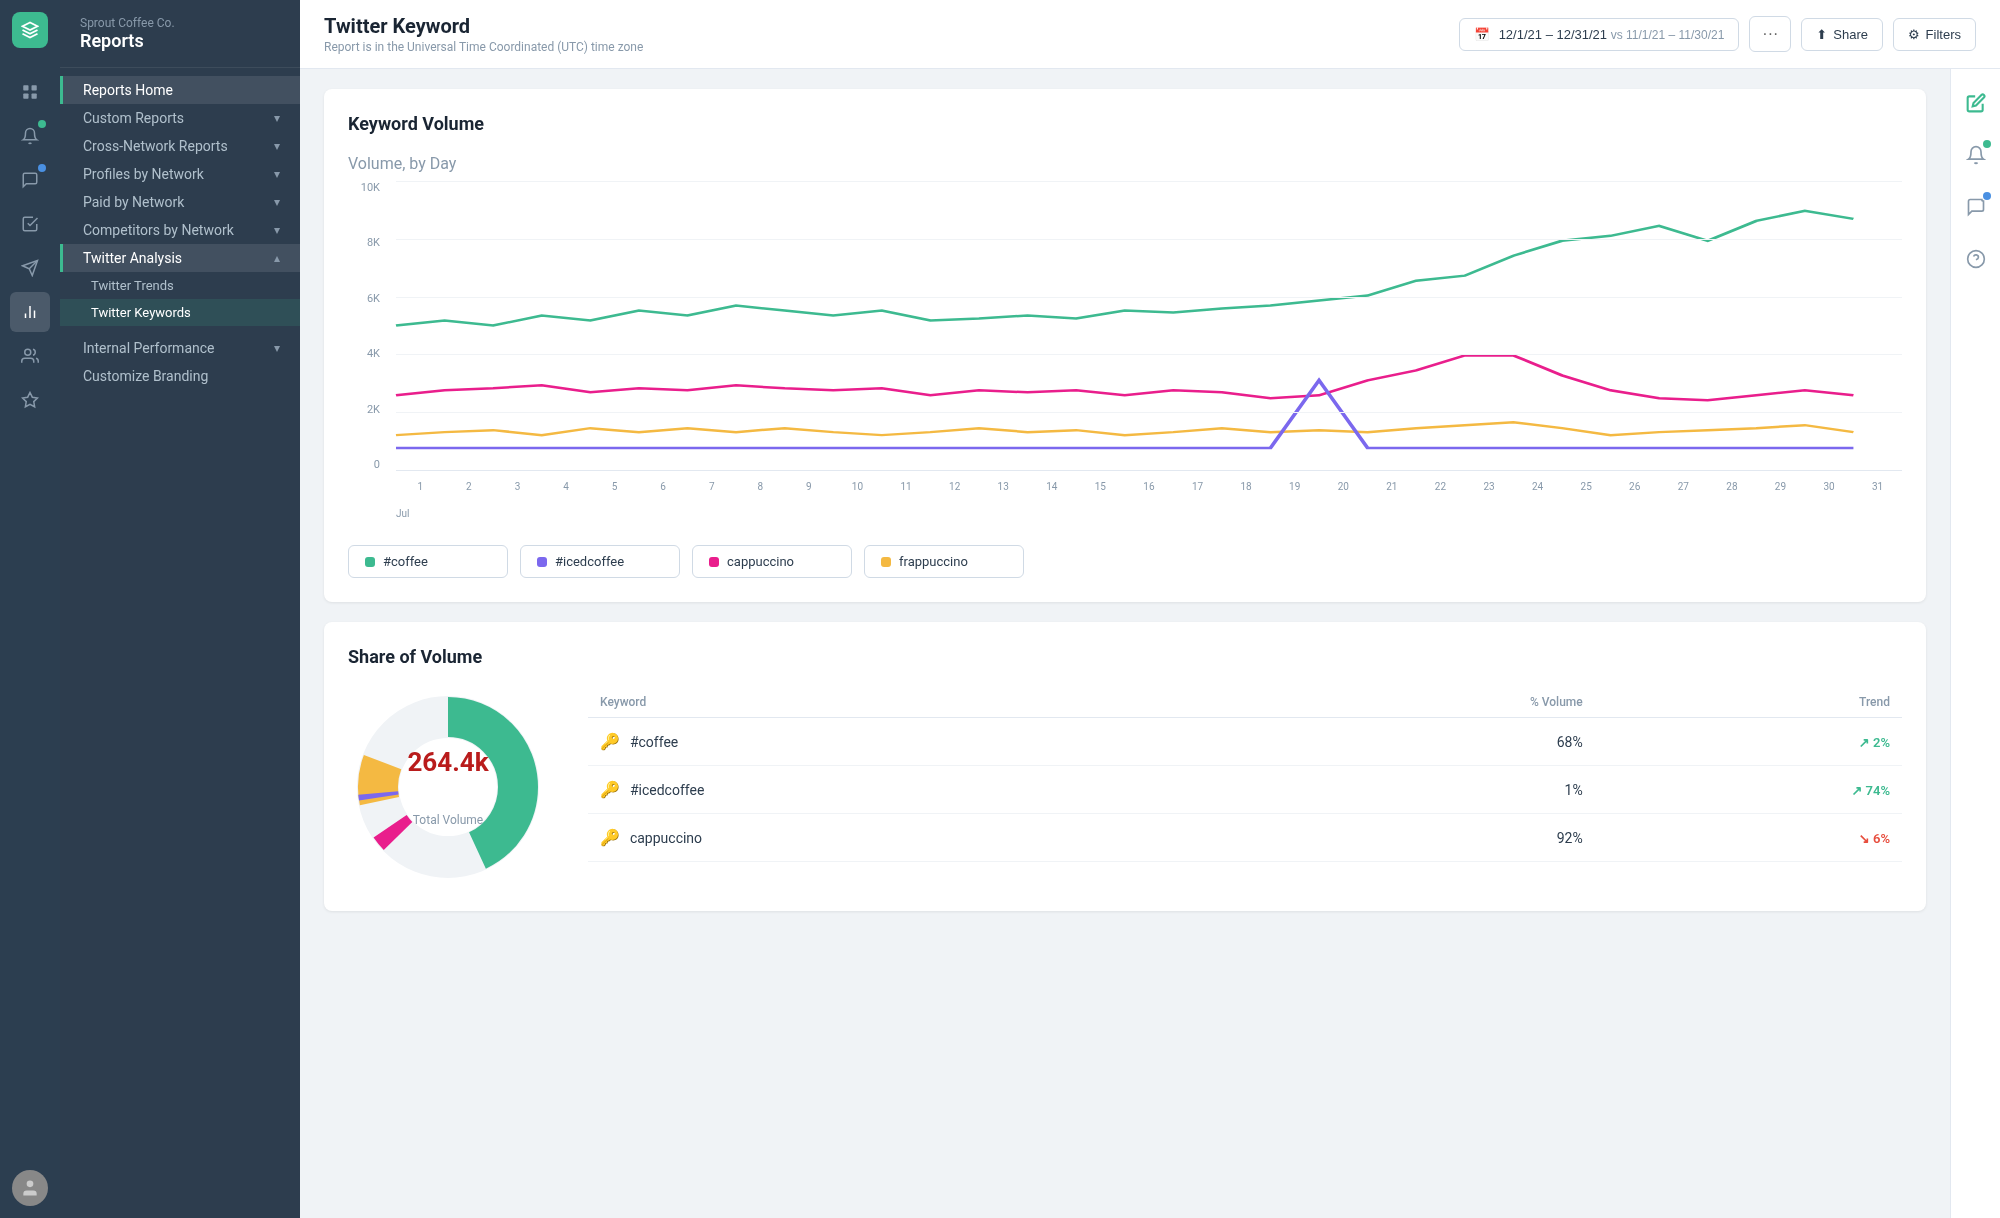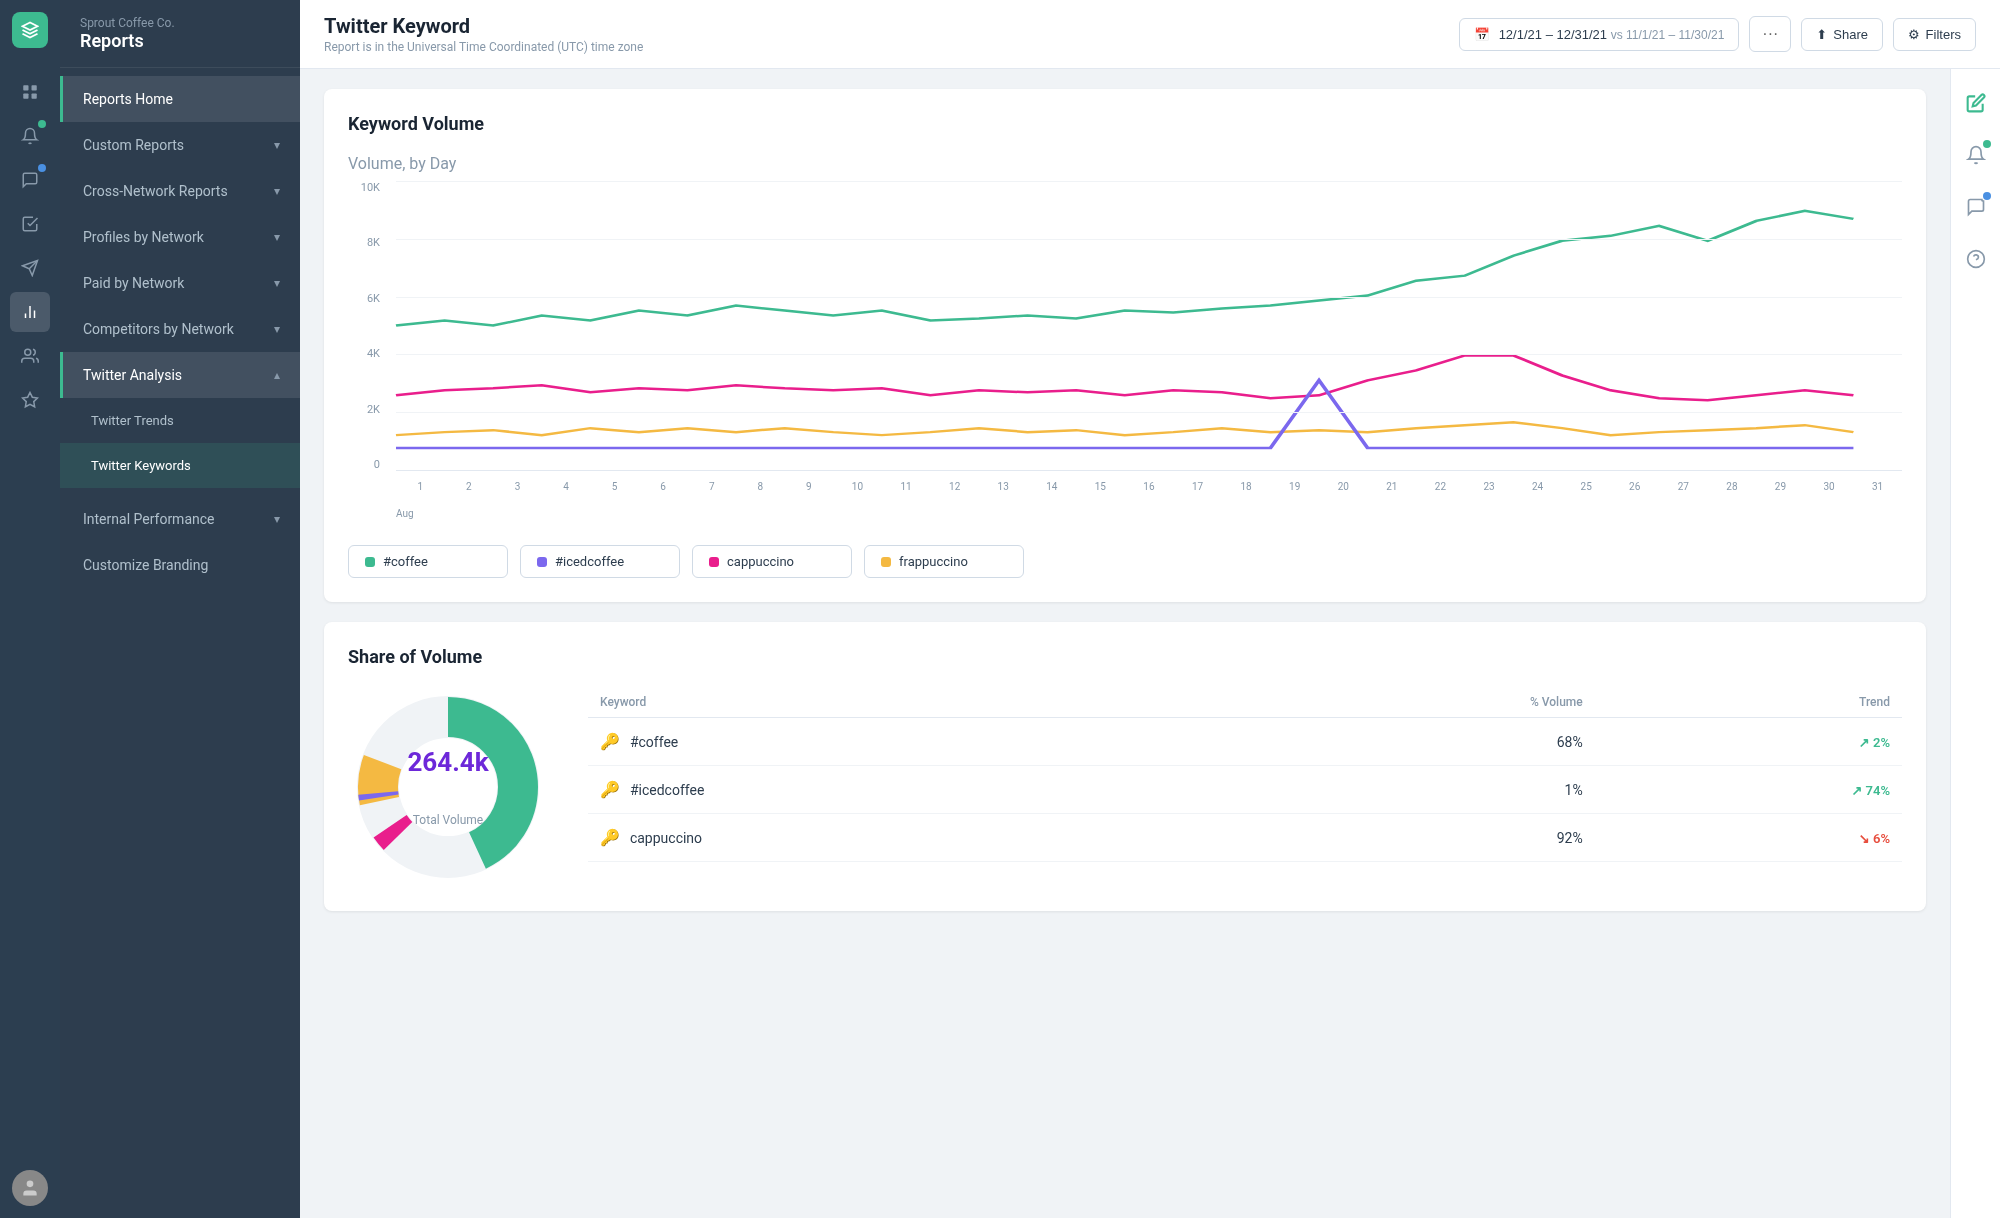--- a/index.html
+++ b/index.html
@@ -92,21 +92,21 @@
       border-bottom: 1px solid rgba(255,255,255,0.08);
     }
     .sidebar-header .company { font-size: 12px; color: #8899aa; }
     .sidebar-header .app-name { font-size: 18px; color: #fff; font-weight: 600; }
 
     .sidebar-nav { padding: 8px 0; }
     .sidebar-item {
       display: flex;
       align-items: center;
       justify-content: space-between;
-      padding: 15px 20px;
+      padding: 6px 20px;
       cursor: pointer;
       font-size: 14px;
       color: #b0c0cc;
       border-left: 3px solid transparent;
     }
     .sidebar-item.active { background: rgba(255,255,255,0.1); color: #fff; border-left-color: #3dba90; }
     .sidebar-item.sub-item { padding-left: 28px; font-size: 13px; }
     .sidebar-item.sub-item.active { background: rgba(61,186,144,0.15); color: #fff; border-left-color: transparent; }
     .sidebar-item .chevron { font-size: 12px; color: #8899aa; }
 
@@ -316,21 +316,21 @@
       align-items: center;
       gap: 8px;
     }
     .donut-center {
       position: absolute;
       top: 50%;
       left: 50%;
       transform: translate(-50%, -50%);
       text-align: center;
     }
-    .donut-center .total-num { font-size: 26px; font-weight: 700; color: #6d28d9; }
+    .donut-center .total-num { font-size: 26px; font-weight: 700; color: #b91c1c; }
     .donut-center .total-label { font-size: 12px; color: #8899aa; margin-top: 36px; }
     .donut-container { position: relative; width: 200px; height: 200px; }
 
     
     .volume-table { flex: 1; }
     .volume-table table { width: 100%; border-collapse: collapse; }
     .volume-table th {
       font-size: 12px;
       color: #8899aa;
       text-align: left;
@@ -556,21 +556,21 @@
             <span class="chart-x-label">23</span>
             <span class="chart-x-label">24</span>
             <span class="chart-x-label">25</span>
             <span class="chart-x-label">26</span>
             <span class="chart-x-label">27</span>
             <span class="chart-x-label">28</span>
             <span class="chart-x-label">29</span>
             <span class="chart-x-label">30</span>
             <span class="chart-x-label">31</span>
           </div>
-          <div style="position:absolute;left:48px;bottom:-18px;font-size:10px;color:#8899aa;">Aug</div>
+          <div style="position:absolute;left:48px;bottom:-18px;font-size:10px;color:#8899aa;">Jul</div>
         </div>
 
         <div style="height:28px;"></div>
         <div class="keywords-row">
           <div class="keyword-tag">
             <div class="kw-dot" style="background:#3dba90;border-radius:3px;"></div>
             <span>#coffee</span>
           </div>
           <div class="keyword-tag">
             <div class="kw-dot" style="background:#7b68ee;border-radius:3px;"></div>

